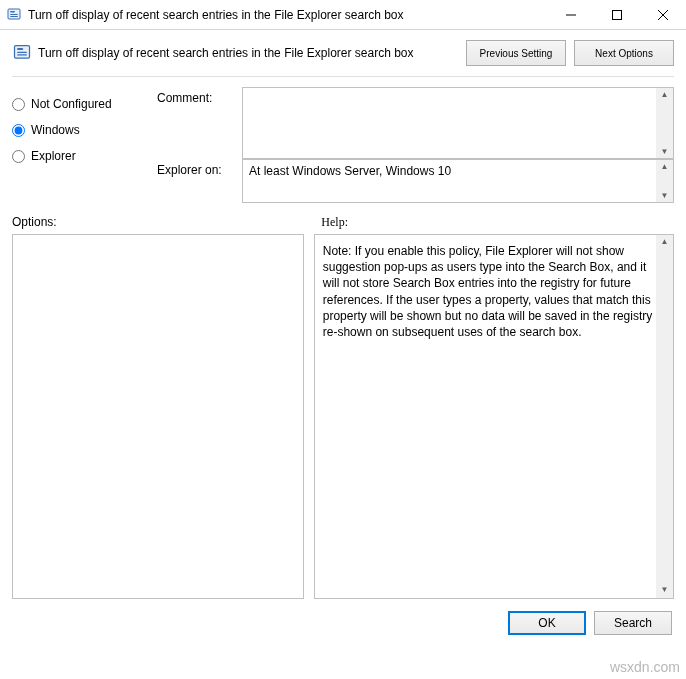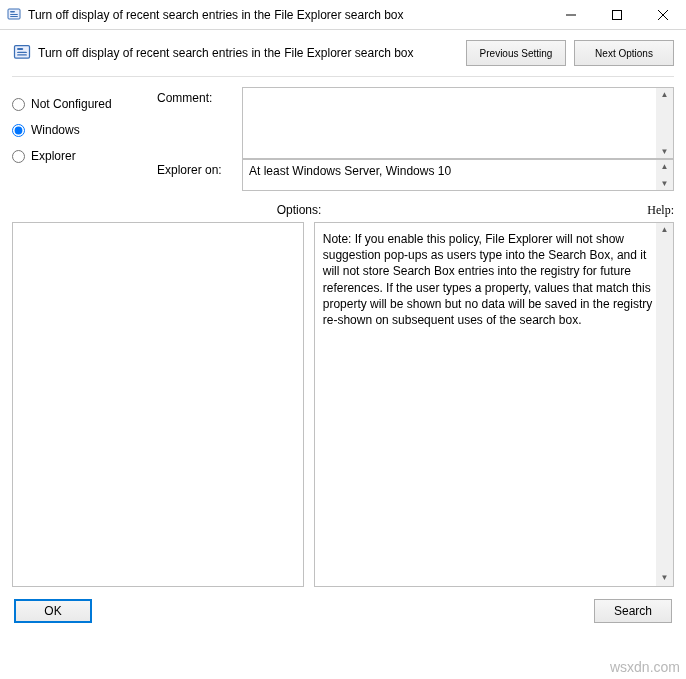--- a/index.html
+++ b/index.html
@@ -88,21 +88,20 @@
   position:absolute; right:0; top:0; bottom:0; width:17px;
   background:#f0f0f0;
   display:flex; flex-direction:column; justify-content:space-between;
   align-items:center;
 }
 .scroll-stub .arrow { font-size:8px; color:#606060; padding:2px 0;}
 
 .section-labels {
   display:flex;
   padding: 12px 12px 4px 12px;
-  text-align: right;
 }
 .section-labels .left { flex:1; font-size:12px; }
 .section-labels .right { flex:1.14; font-size:12px;font-family:Liberation Serif, serif; }
 
 .panes {
   display:flex;
   gap:10px;
   padding: 0 12px;
 }
 .pane {
@@ -111,21 +110,21 @@
   height: 365px;
   font-size:12px;
   position:relative;
 }
 .pane-left { flex:1; }
 .pane-right { flex:1.14; padding:8px 20px 8px 8px; line-height:1.35; }
 .pane-right p { margin:0 0 12px 0; }
 
 .button-bar {
   display:flex;
-  justify-content:space-between;
+  justify-content:flex-end;
   gap:8px;
   padding: 12px 14px;
 }
 .btn {
   width: 78px;
   height: 24px;
   border:1px solid #adadad;
   background: linear-gradient(#f6f6f6,#e9e9e9);
   font-size:12px;
 }
@@ -209,21 +208,21 @@
       <div class="field-box comment-box">
         <span></span>
         <div class="scroll-stub">
           <span class="arrow">▲</span>
           <span class="arrow">▼</span>
         </div>
       </div>
     </div>
     <div class="field-row">
       <div class="field-label">Explorer on:</div>
-      <div class="field-box" style="height:32px;">
+      <div class="field-box" style="height:44px;">
         <span>At least Windows Server, Windows 10</span>
         <div class="scroll-stub">
           <span class="arrow">▲</span>
           <span class="arrow">▼</span>
         </div>
       </div>
     </div>
   </div>
 </div>
 

